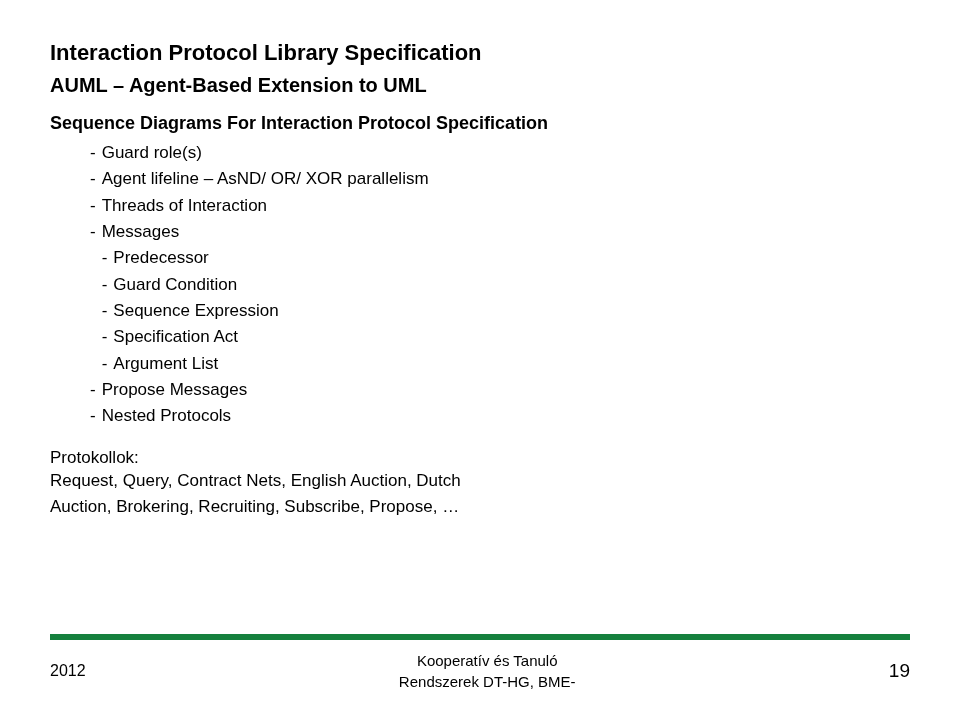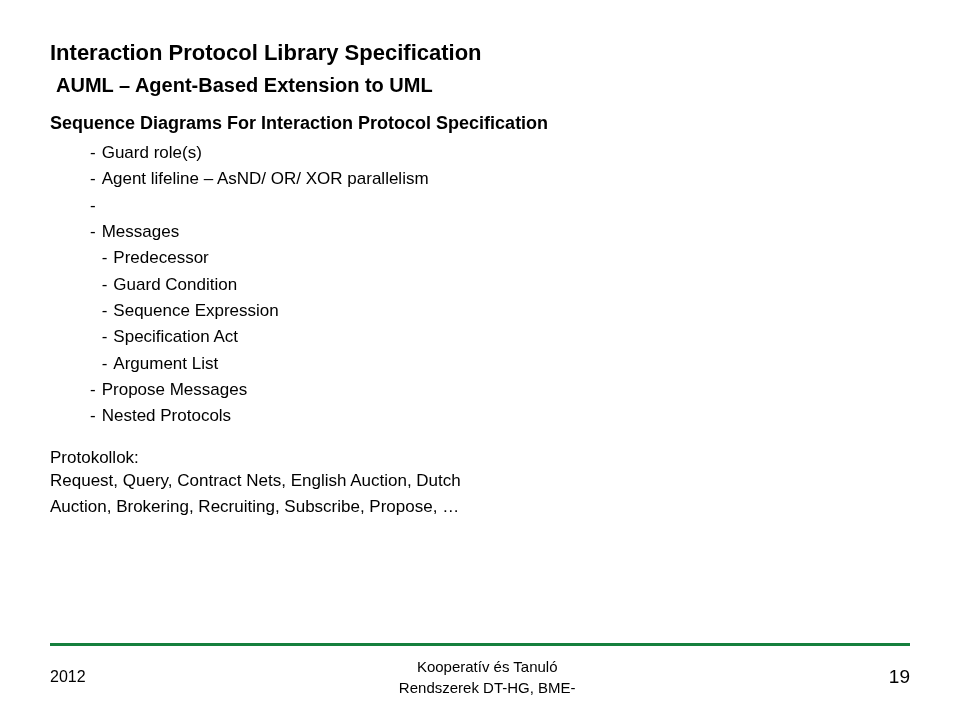--- a/index.html
+++ b/index.html
@@ -15,21 +15,21 @@
       font-family: Arial, sans-serif;
       font-size: 16px;
       color: #000000;
       overflow: hidden;
     }
 
     .slide {
       width: 960px;
       height: 716px;
       background: #ffffff;
-      padding: 40px 50px 18px 50px;
+      padding: 40px 50px 24px 50px;
       display: flex;
       flex-direction: column;
       justify-content: space-between;
     }
 
     .content {
       flex: 1;
       display: flex;
       flex-direction: column;
       gap: 0;
@@ -38,21 +38,20 @@
     .main-title {
       font-size: 22px;
       font-weight: bold;
       margin-bottom: 8px;
     }
 
     .sub-title {
       font-size: 20px;
       font-weight: bold;
       margin-bottom: 16px;
-      margin-left: 6px;
     }
 
     .section-title {
       font-size: 18px;
       font-weight: bold;
       margin-bottom: 6px;
     }
 
     .bullet-list {
       list-style: none;
@@ -96,21 +95,21 @@
     }
 
     .bold-text {
       font-weight: normal;
     }
 
     .footer {
       display: flex;
       justify-content: space-between;
       align-items: center;
-      border-top: 3px solid #15803d;
+      border-top: 6px solid #15803d;
       padding-top: 10px;
       margin-top: 10px;
     }
 
     .footer-left {
       font-size: 16px;
     }
 
     .footer-center {
       font-size: 15px;
@@ -135,20 +134,21 @@
       <li class="bullet-item indent-1">
         <span class="dash">-</span>
         <span>Guard role(s)</span>
       </li>
       <li class="bullet-item indent-1">
         <span class="dash">-</span>
         <span>Agent lifeline – AsND/ OR/ XOR parallelism</span>
       </li>
       <li class="bullet-item indent-1">
         <span class="dash">-</span>
+        <span>Threads of Interaction</span>
       </li>
       <li class="bullet-item indent-1" style="align-items: flex-start;">
         <span class="dash">-</span>
         <span style="display:flex; flex-direction:column; gap: 0;">
           <span style="min-width:160px;">Messages</span>
           <ul class="bullet-list">
             <li class="bullet-item">
               <span class="dash">-</span>
               <span>Predecessor</span>
             </li>

